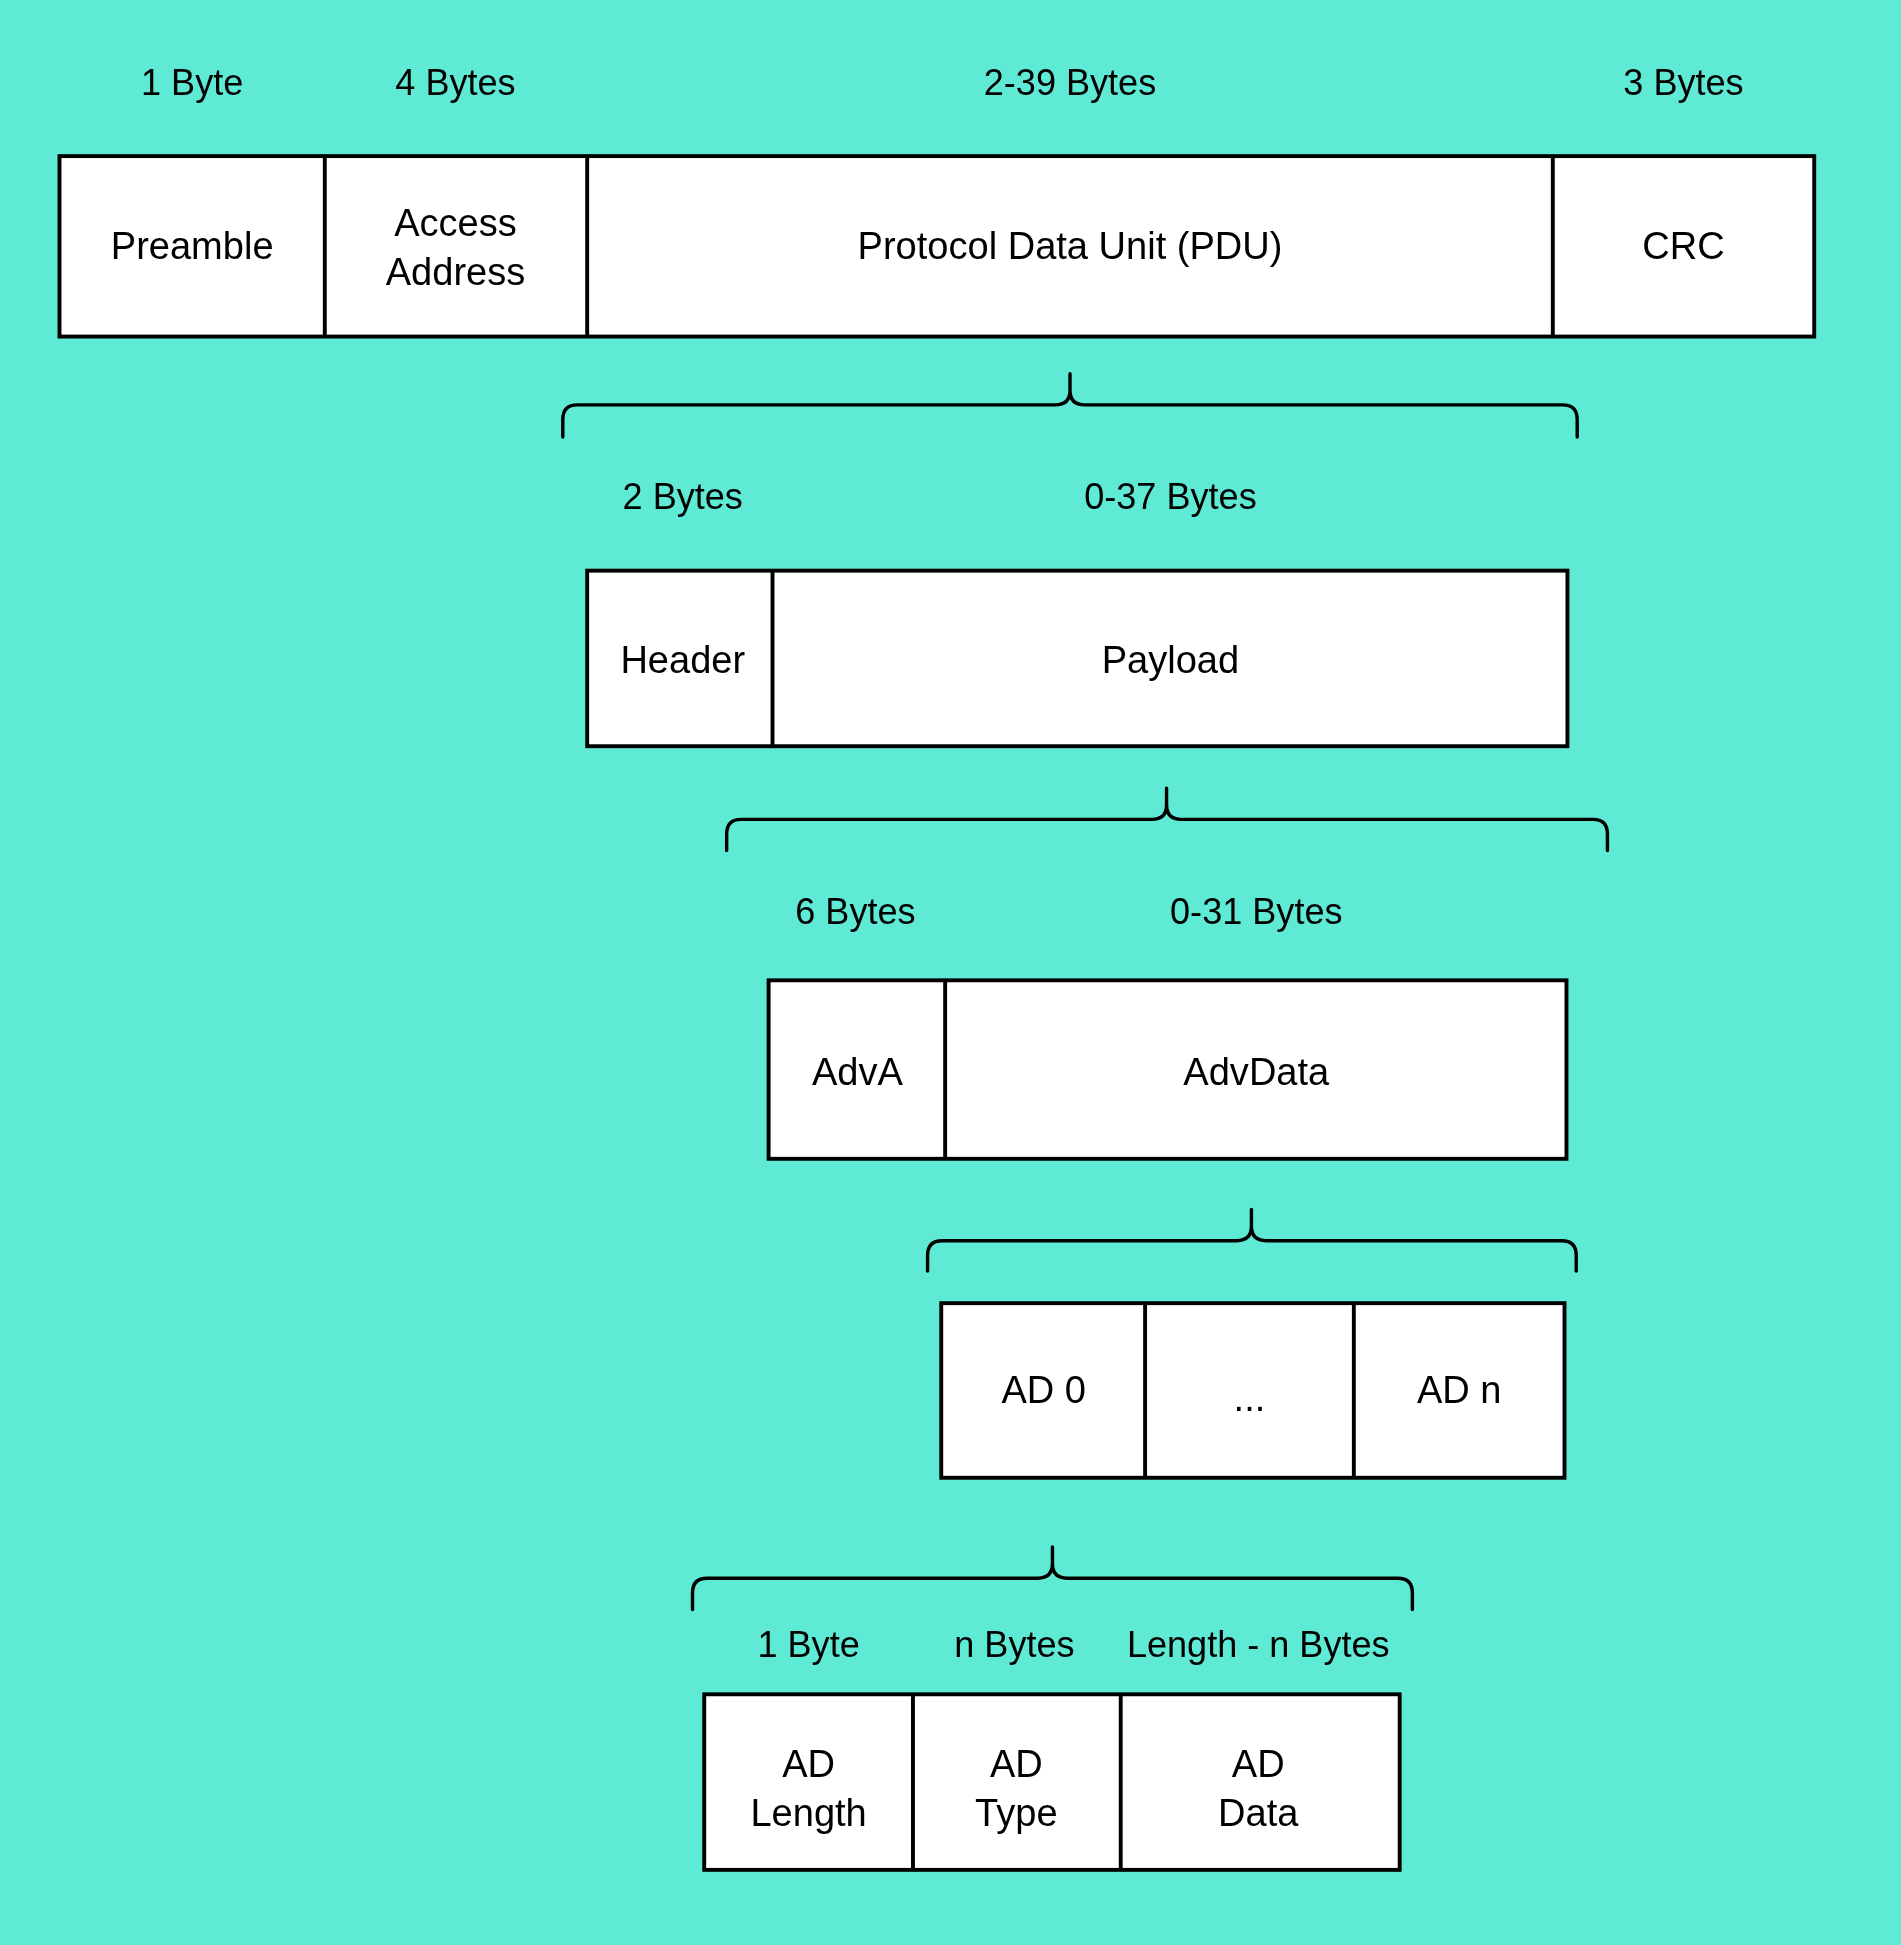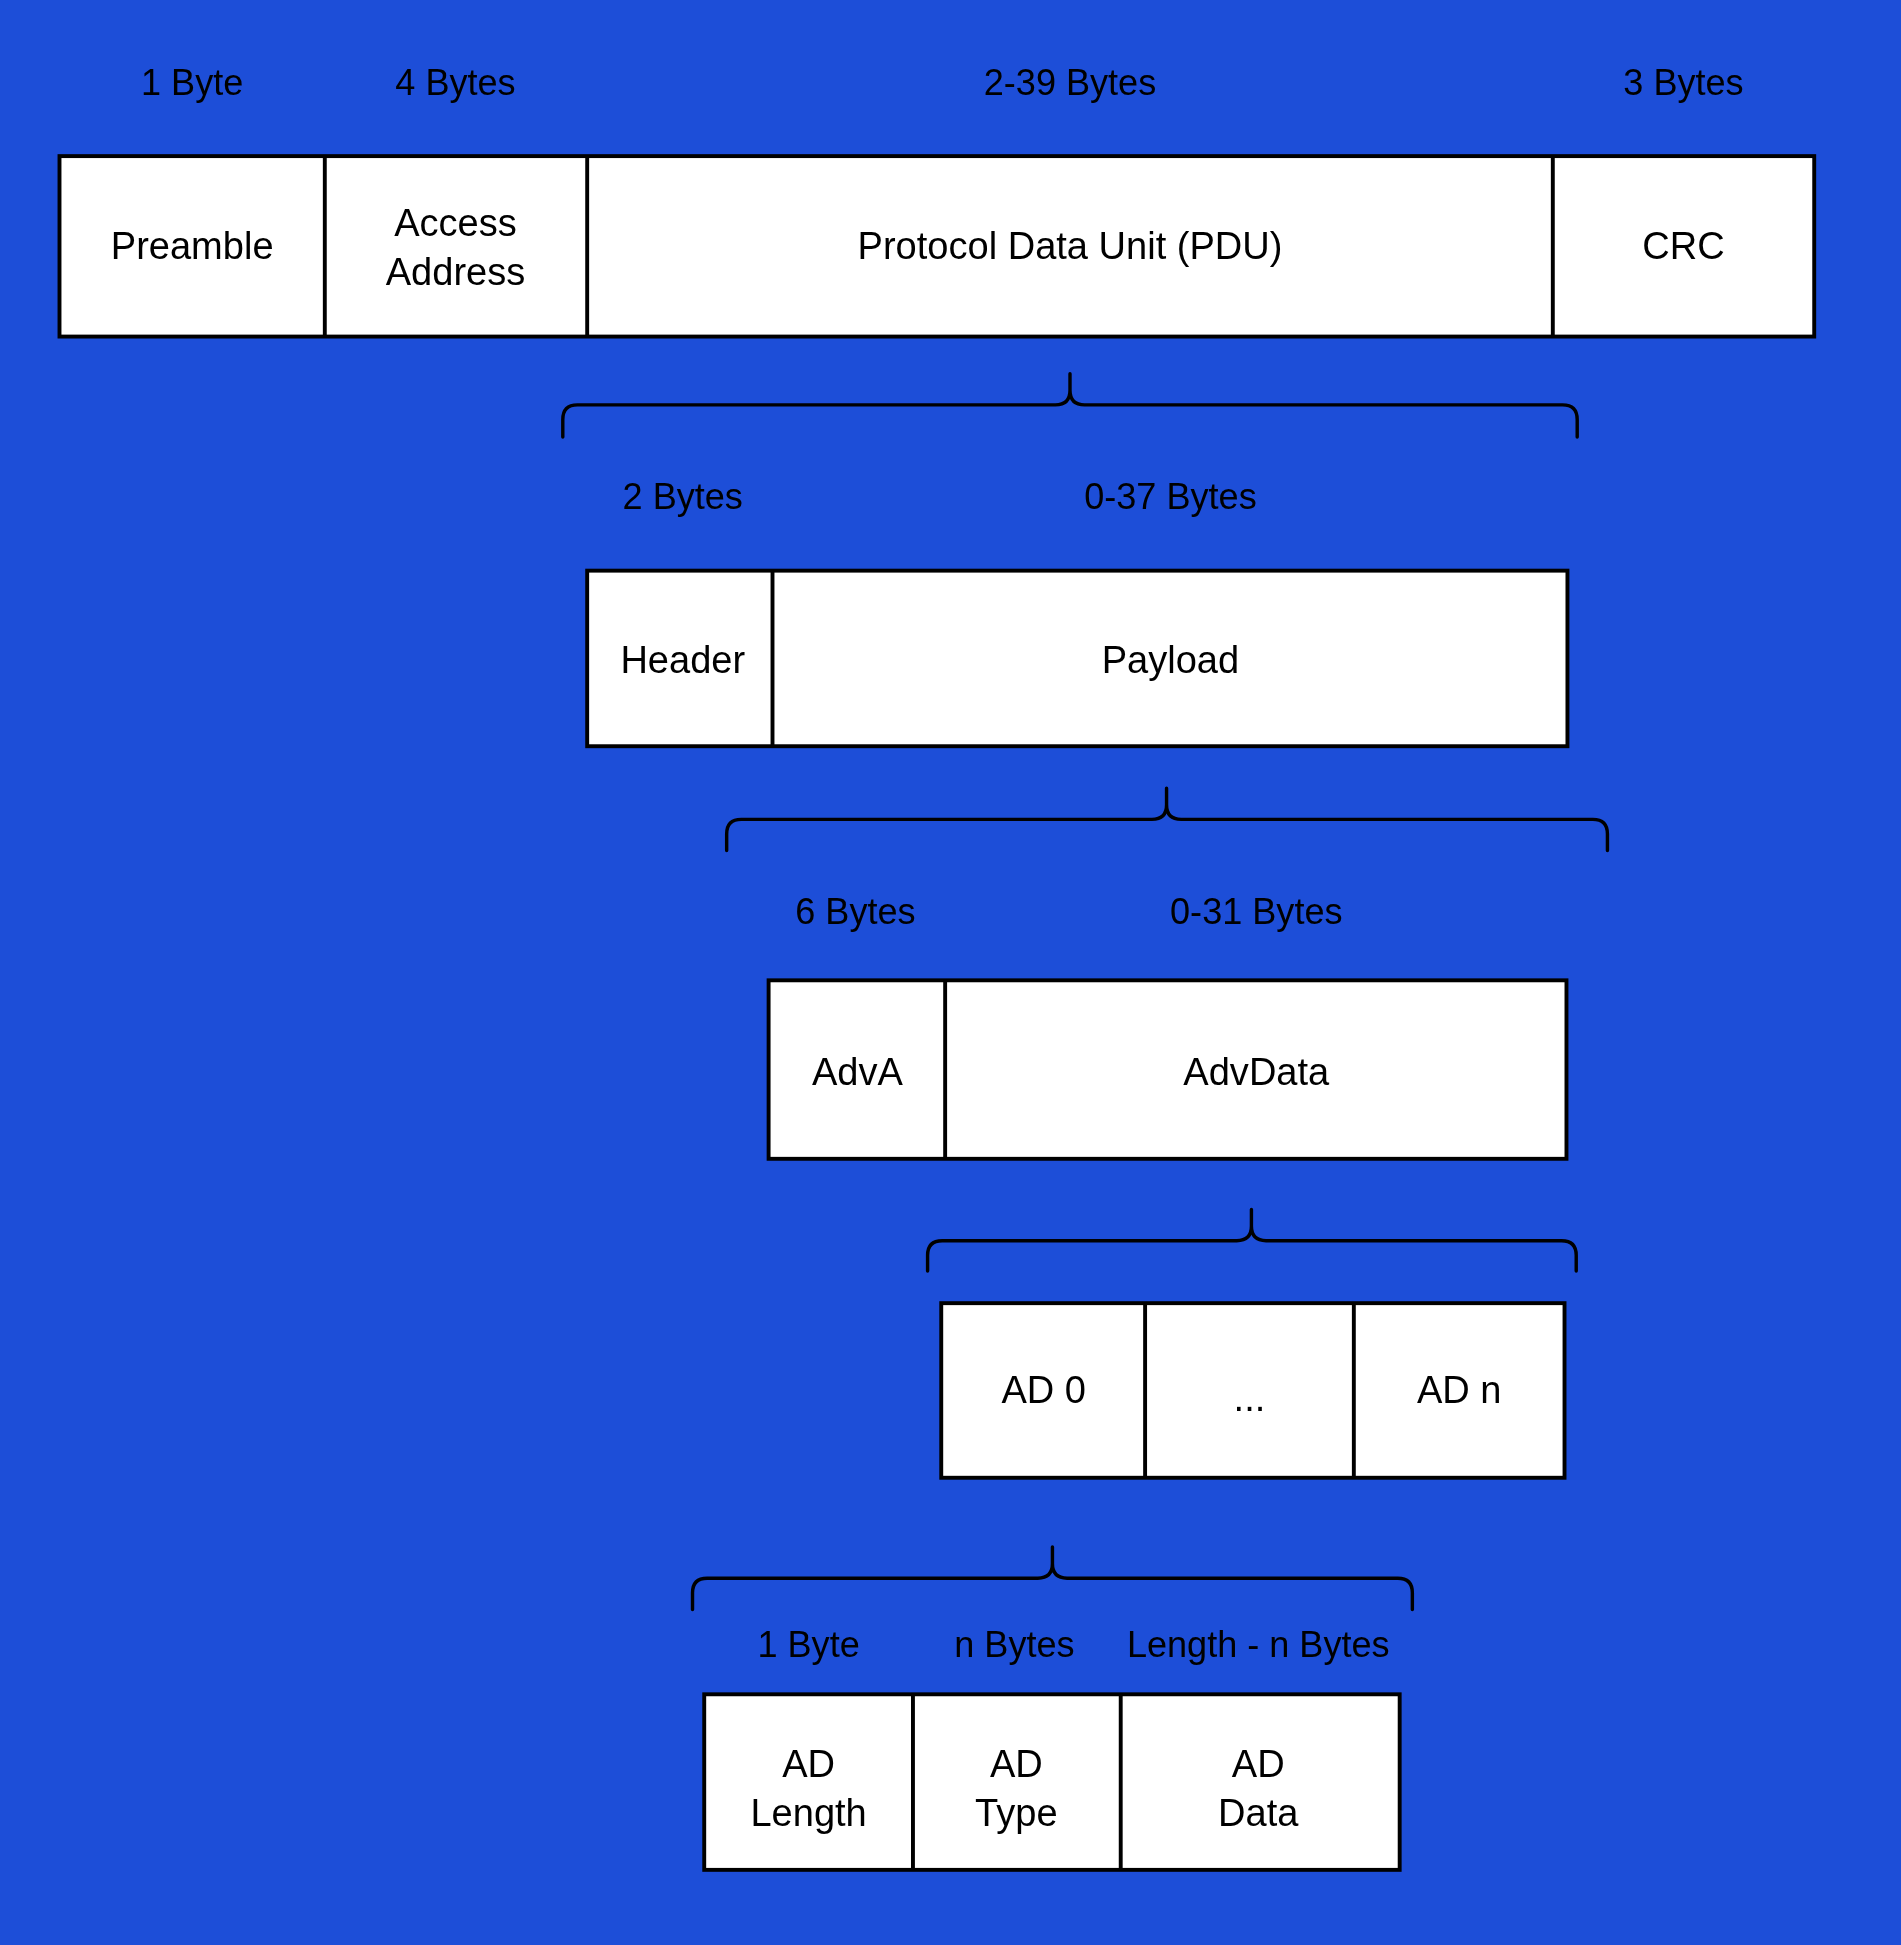--- a/index.html
+++ b/index.html
@@ -8,21 +8,21 @@
     background: #ffffff;
   }
   body {
     font-family: "Liberation Sans", sans-serif;
     color: #000000;
   }
   #diagram-root {
     position: relative;
     width: 1902px;
     height: 1946px;
-    background: #1d4ed8;
+    background: #5eead4;
     overflow: hidden;
   }
   #diagram-svg {
     position: absolute;
     left: 0;
     top: 0;
     width: 1902px;
     height: 1946px;
   }
   .field-box {

